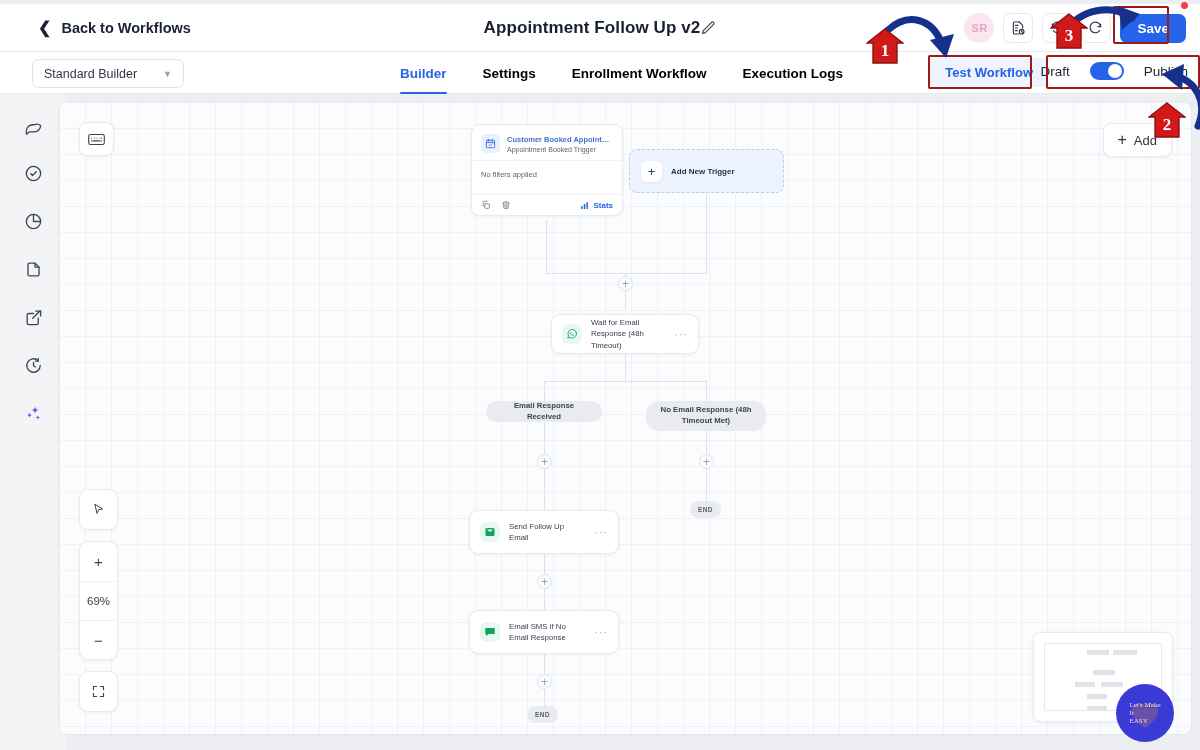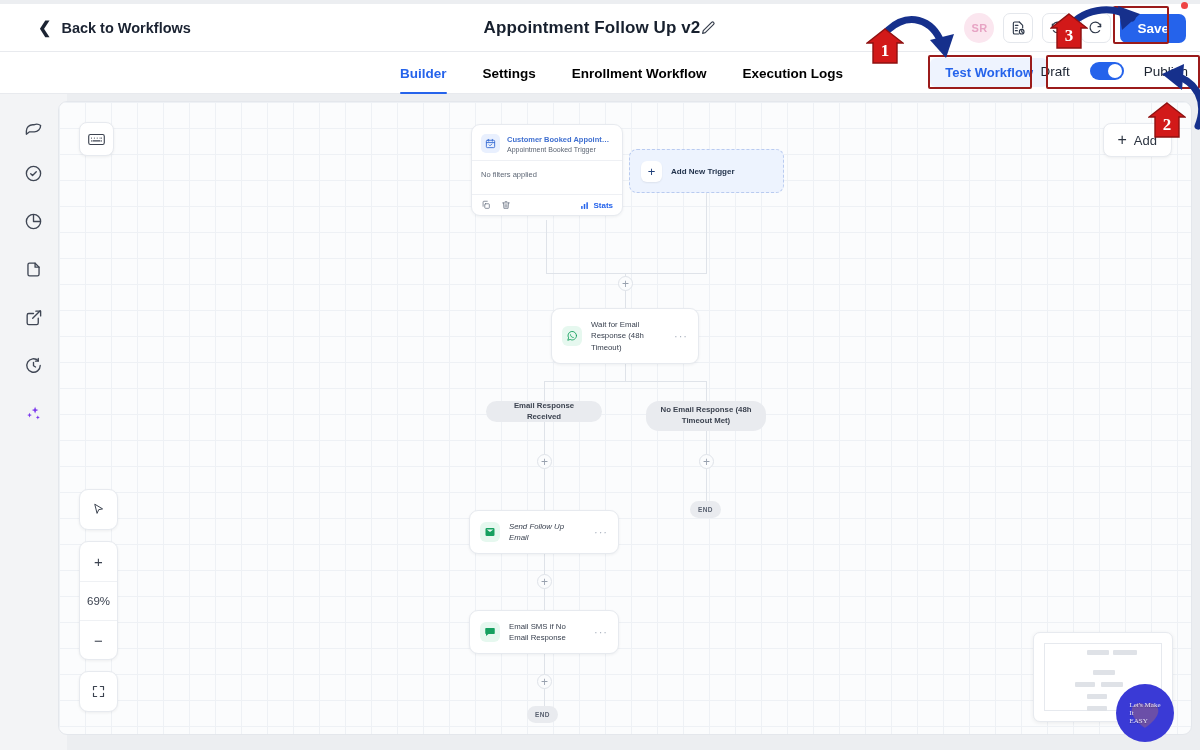--- a/index.html
+++ b/index.html
@@ -226,22 +226,22 @@
   }
   .act-ic {
     width: 20px; height: 20px; border-radius: 6px;
     background: #e6f8ef; color: #15a05f;
     display: flex; align-items: center; justify-content: center; flex: 0 0 auto;
   }
   .act-ic svg { width: 12px; height: 12px; }
   .act-lbl { font-size: 7.8px; color: #39414f; line-height: 1.45; flex: 1; }
   .dots { color: #aab2bf; font-size: 11px; letter-spacing: 1px; line-height: 1; }
 
-  .n-wait  { left: 492px; top: 206px; width: 148px; height: 56px; }
-  .n-email { left: 410px; top: 408px; width: 150px; height: 44px; font-style: italic; }
+  .n-wait  { left: 492px; top: 212px; width: 148px; height: 40px; }
+  .n-email { left: 410px; top: 408px; width: 150px; height: 44px; }
   .n-sms   { left: 410px; top: 508px; width: 150px; height: 44px; }
 
   .branch-pill {
     position: absolute;
     background: #e9ebef;
     border-radius: 13px;
     color: #3c4350; font-size: 7.8px; font-weight: 600;
     display: flex; align-items: center; justify-content: center;
     text-align: center; line-height: 1.4;
     padding: 0 10px;
@@ -400,20 +400,24 @@
             <path d="M19 10a8 8 0 1 0-1.5 6"></path>
         </svg>
       </div>
 
       <button class="save-btn">Save</button>
       <span class="save-dot"></span>
     </div>
   </div>
 
   <div class="subbar">
+    <div class="builder-select">
+      <span>Standard Builder</span>
+      <span class="caret">▼</span>
+    </div>
 
     <div class="tabs">
       <div class="tab active">
         <span>Builder</span>
       </div>
       <div class="tab">
         <span>Settings</span>
       </div>
       <div class="tab">
         <span>Enrollment Workflow</span>

